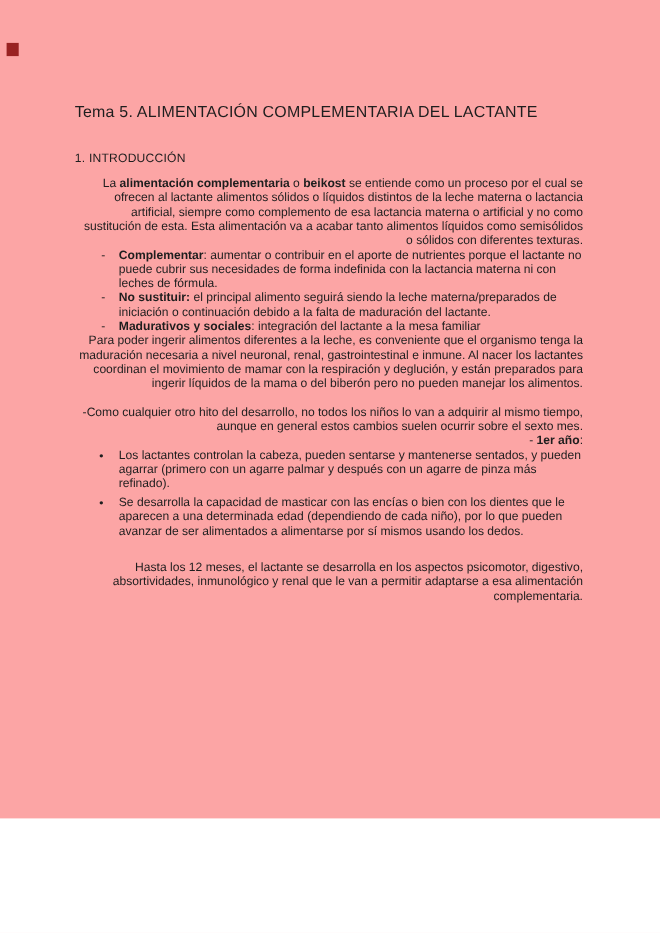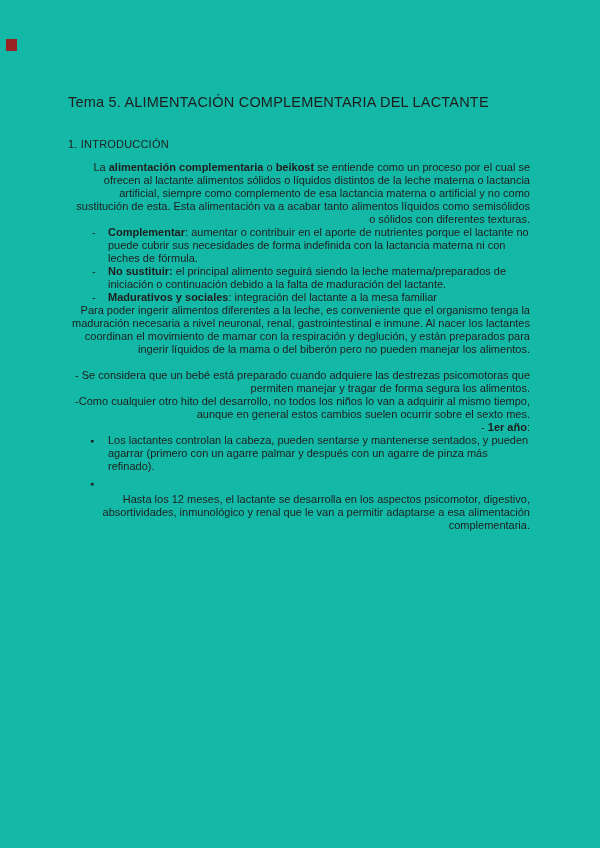--- a/index.html
+++ b/index.html
@@ -5,22 +5,22 @@
   * { box-sizing: border-box; }
   html, body {
     margin: 0; padding: 0;
     width: 600px; height: 848px;
     background: #ffffff;
     font-family: "Liberation Sans", sans-serif;
     color: #1e1e1e;
   }
   .sheet {
     position: relative;
-    width: 600px; height: 848px;
-    background: #14b8a6;
+    width: 600px; height: 744px;
+    background: #fca5a5;
     overflow: hidden;
   }
   .corner-marker {
     position: absolute;
     left: 6px; top: 39px;
     width: 11px; height: 12px;
     background: #992222;
   }
   .content {
     position: absolute;
@@ -98,26 +98,25 @@
     <ul class="dash-list">
       <li><span class="li-marker">-</span><b>Complementar</b><span>: aumentar o contribuir en el aporte de nutrientes porque el lactante no puede cubrir sus necesidades de forma indefinida con la lactancia materna ni con leches de fórmula.</span></li>
       <li><span class="li-marker">-</span><b>No sustituir:</b><span> el principal alimento seguirá siendo la leche materna/preparados de iniciación o continuación debido a la falta de maduración del lactante.</span></li>
       <li><span class="li-marker">-</span><b>Madurativos y sociales</b><span>: integración del lactante a la mesa familiar</span></li>
     </ul>
 
 
     <p class="body-text">Para poder ingerir alimentos diferentes a la leche, es conveniente que el organismo tenga la maduración necesaria a nivel neuronal, renal, gastrointestinal e inmune. Al nacer los lactantes coordinan el movimiento de mamar con la respiración y deglución, y están preparados para ingerir líquidos de la mama o del biberón pero no pueden manejar los alimentos.</p>
 
     <div class="block-gap">
-      <p class="body-text">- Se considera que un bebé está preparado cuando adquiere las destrezas psicomotoras que permiten manejar y tragar de forma segura los alimentos.</p>
       <p class="body-text">-Como cualquier otro hito del desarrollo, no todos los niños lo van a adquirir al mismo tiempo, aunque en general estos cambios suelen ocurrir sobre el sexto mes.</p>
       <p class="body-text"><span>- </span><b>1er año</b><span>:</span></p>
     </div>
 
     <ul class="dot-list list-gap">
       <li><span class="li-marker">●</span><span>Los lactantes controlan la cabeza, pueden sentarse y mantenerse sentados, y pueden agarrar (primero con un agarre palmar y después con un agarre de pinza más refinado).</span></li>
-      <li><span class="li-marker">●</span></li>
+      <li><span class="li-marker">●</span><span>Se desarrolla la capacidad de masticar con las encías o bien con los dientes que le aparecen a una determinada edad (dependiendo de cada niño), por lo que pueden avanzar de ser alimentados a alimentarse por sí mismos usando los dedos.</span></li>
     </ul>
 
     <p class="body-text close-gap">Hasta los 12 meses, el lactante se desarrolla en los aspectos psicomotor, digestivo, absortividades, inmunológico y renal que le van a permitir adaptarse a esa alimentación complementaria.</p>
 
   </div>
 </div>
 
 </body></html>

